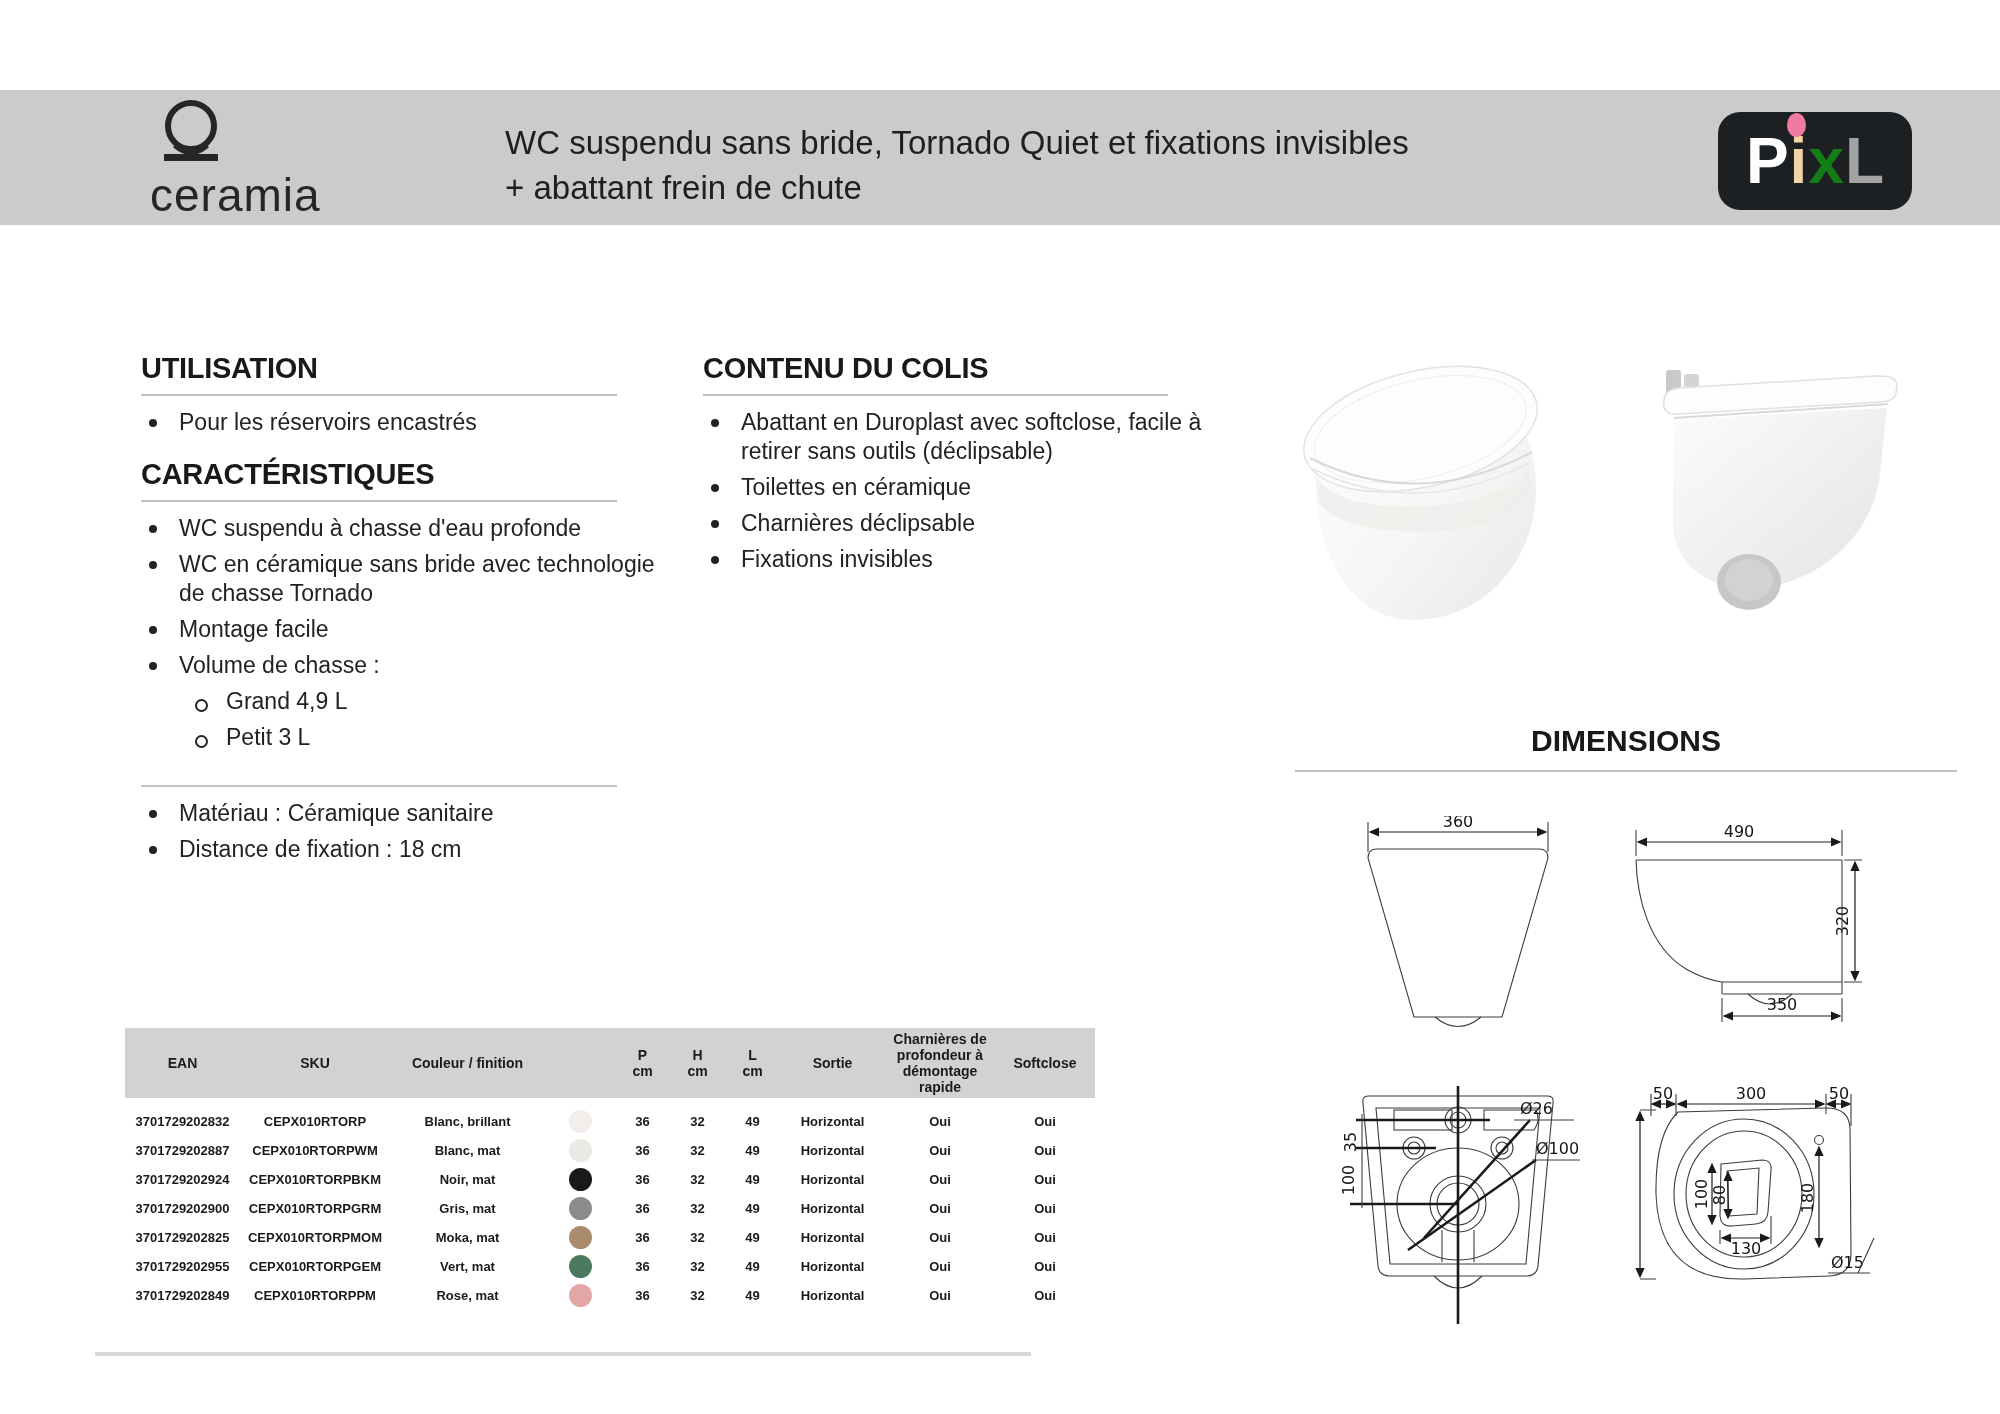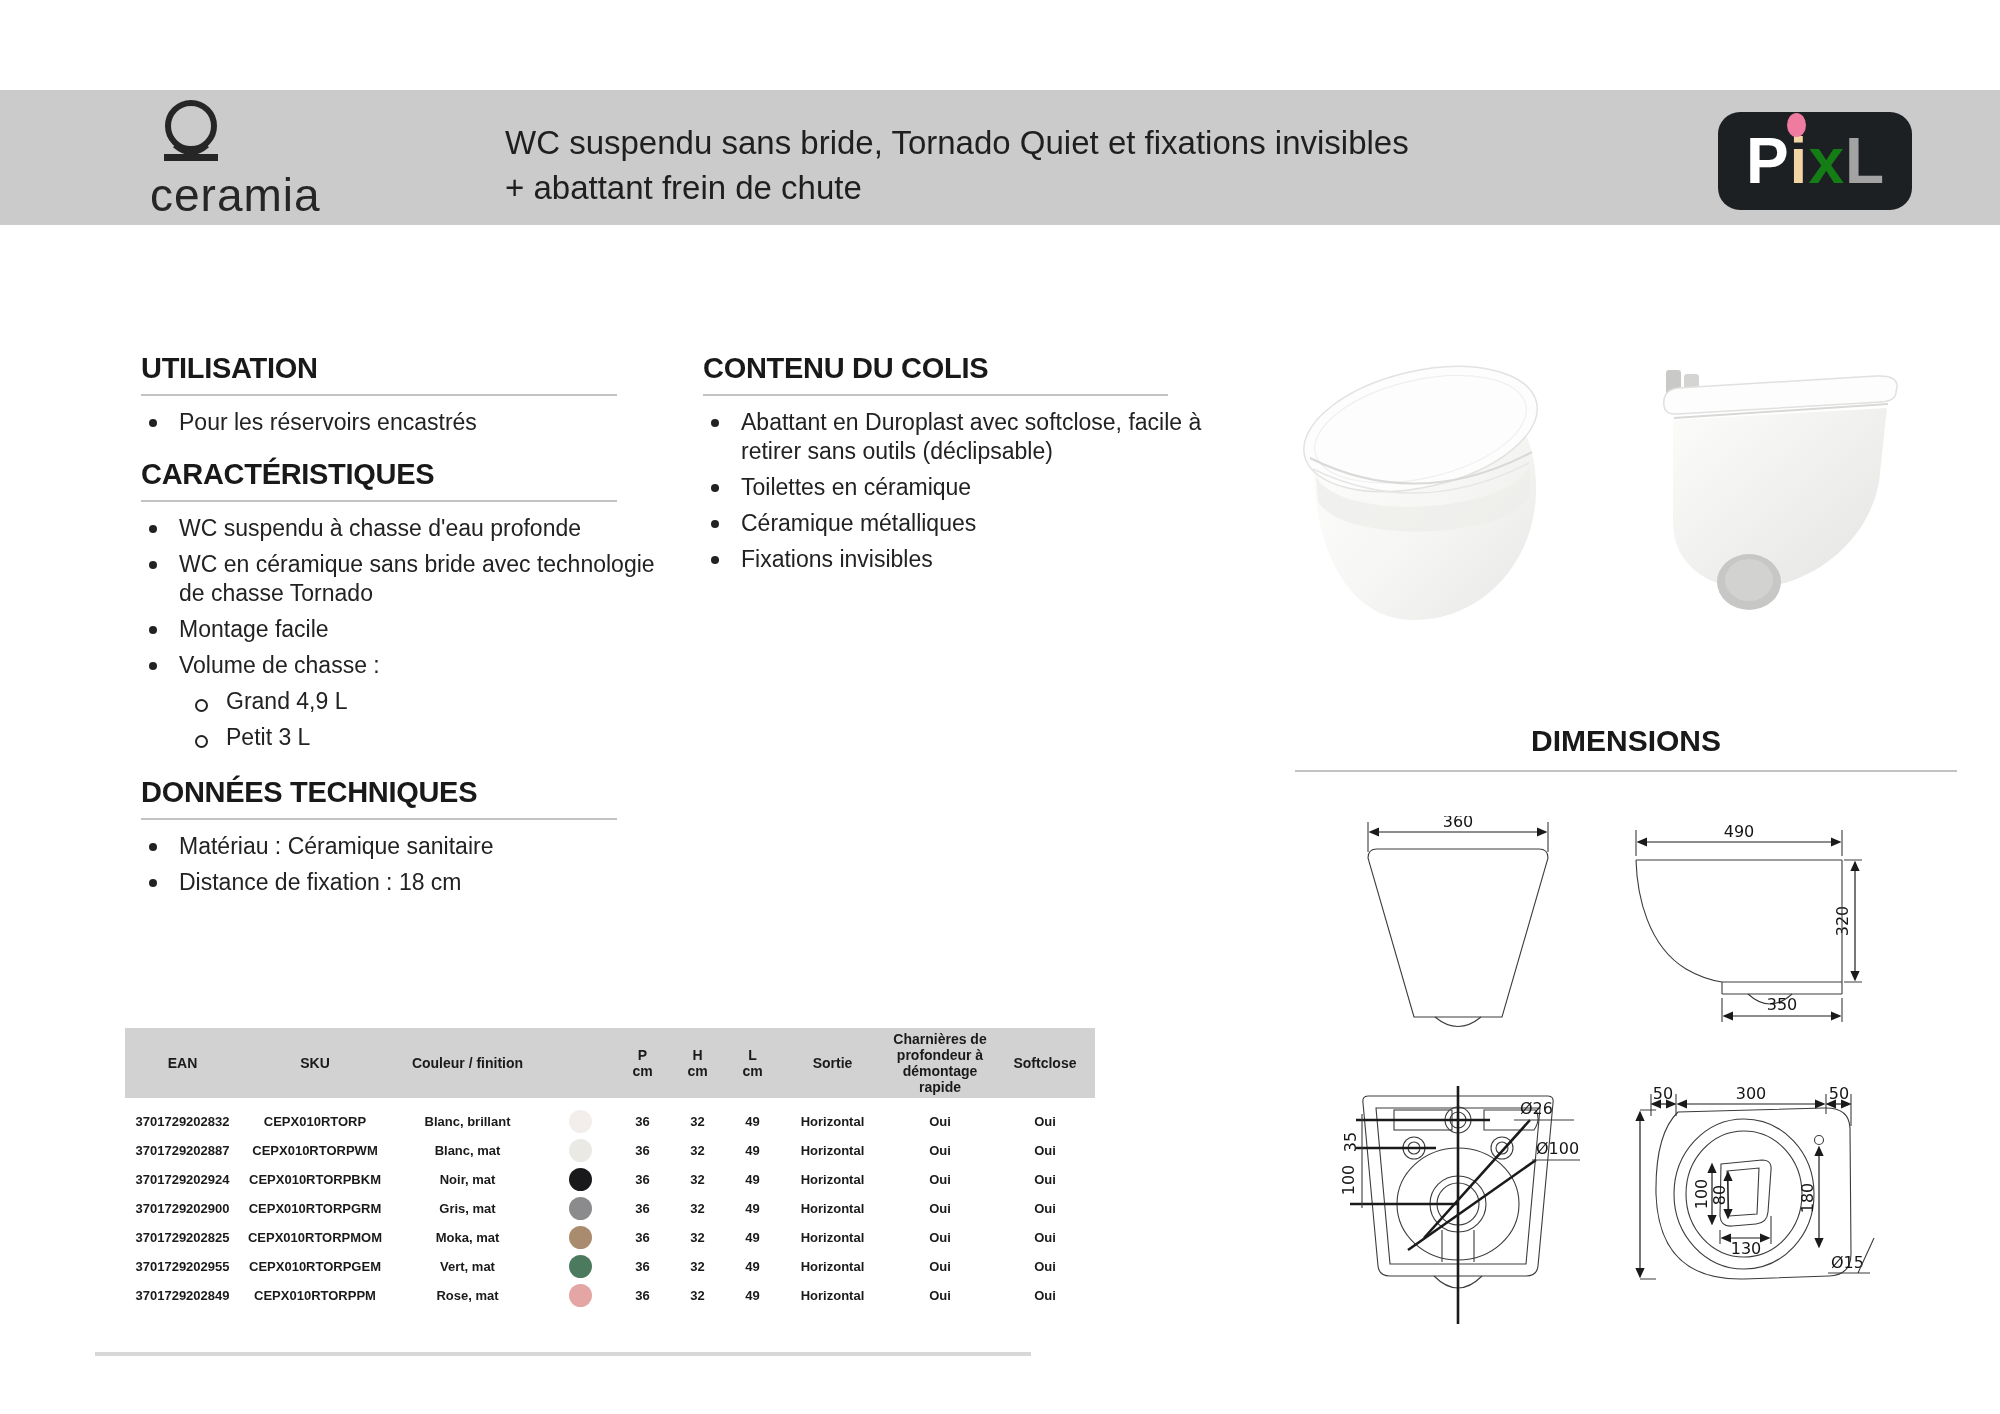--- a/index.html
+++ b/index.html
@@ -164,31 +164,30 @@
     <li>
           <span class="dot"></span>
           <span>Abattant en Duroplast avec softclose, facile à retirer sans outils (déclipsable)</span>
         </li>
         <li>
           <span class="dot"></span>
           <span>Toilettes en céramique</span>
         </li>
         <li>
           <span class="dot"></span>
-          <span>Céramique métalliques</span>
+          <span>Charnières déclipsable</span>
         </li>
         <li>
           <span class="dot"></span>
           <span>Fixations invisibles</span>
         </li>
       </ul>
   </div>
 
   <div class="sec" id="sec-donnees">
-    <h2>DONNÉES TECHNIQUES</h2>
     <div class="rule"></div>
     <ul class="blist">
 
     <li>
           <span class="dot"></span>
           <span>Matériau : Céramique sanitaire</span>
         </li>
         <li>
           <span class="dot"></span>
           <span>Distance de fixation : 18 cm</span>

